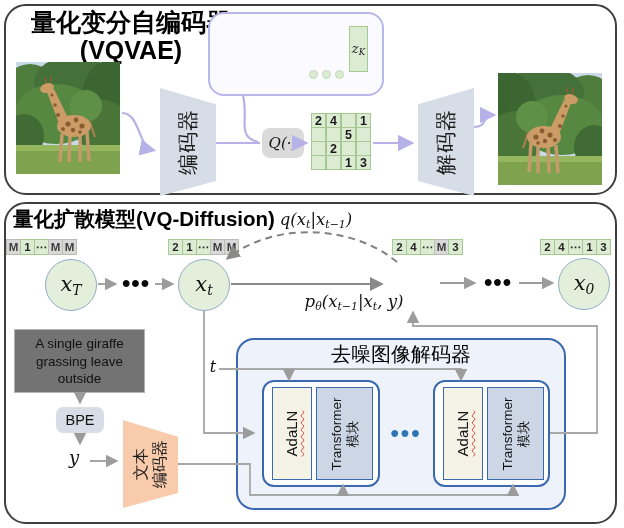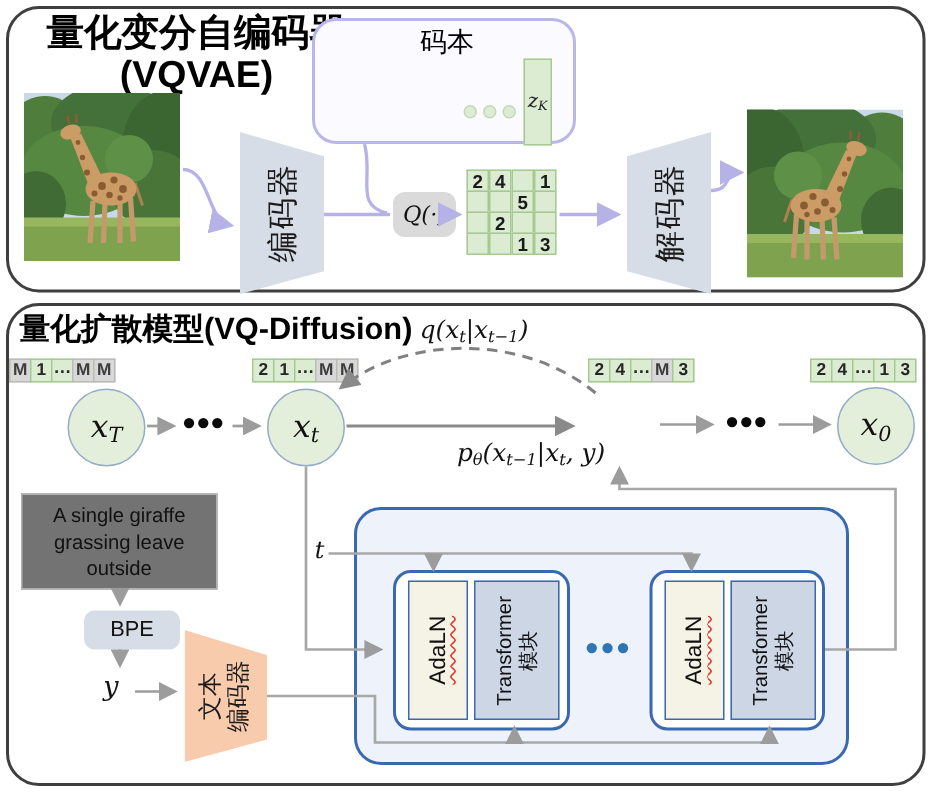--- a/index.html
+++ b/index.html
@@ -33,21 +33,21 @@
   .textenc-label { transform: rotate(-90deg); width: 84px; text-align: center; font-size: 16px; line-height: 1.2; color: #1a1a1a; }
 
   
   #codebook { left: 208px; top: 12px; width: 176px; height: 84px; border: 2px solid var(--codebook-border,#b9b7ea);
     border-radius: 16px; background: var(--codebook-fill,#fafaff); }
   #codebook-title { left: 0; top: 2px; width: 176px; text-align: center; font-size: 18px; color: #000; }
   #cb-cells { left: 20px; top: 25px; display: flex; }
   .cb-cell { width: 17px; height: 51px; margin-left: -1px; border: 1px solid var(--green-cell-border,#a6c993);
     background: var(--green-cell-fill,#e2f0da); display: flex; align-items: center; justify-content: center; }
   .cb-cell:first-child { margin-left: 0; }
-  #cb-last { left: 139px; top: 25px; width: 19px; height: 58px; border: 1px solid var(--green-cell-border,#a6c993);
+  #cb-last { left: 139px; top: 12px; width: 19px; height: 46px; border: 1px solid var(--green-cell-border,#a6c993);
     background: var(--green-cell-fill,#e2f0da); display: flex; align-items: center; justify-content: center; }
   .cb-dot { position: absolute; width: 9px; height: 9px; border-radius: 50%;
     background: var(--green-cell-fill,#e2f0da); border: 1px solid #c2d8b6; }
   .mathit { font-family: "DejaVu Serif", "Liberation Serif", serif; font-style: italic; }
   .cb-label { font-size: 13px; color: #222; }
   .cb-label .sub, .node-label .sub, .mlabel .sub { font-size: 0.66em; vertical-align: -0.28em; }
 
   
   #q-box { left: 262px; top: 128px; width: 42px; height: 30px; border-radius: 8px; background: var(--qbox-fill,#dadada);
     display: flex; align-items: center; justify-content: center; font-size: 15px; color: #111; }
@@ -74,21 +74,21 @@
 
   .dots-black { position: absolute; font-weight: bold; font-size: 24px; color: #0a0a0a; letter-spacing: 1px; text-align: center; }
   .dots-blue { position: absolute; font-weight: bold; font-size: 24px; color: var(--blue-dots,#2e75b6); letter-spacing: 2px; text-align: center; }
 
   .mlabel { position: absolute; font-size: 16.5px; color: #111; text-align: center; }
 
   
   #caption-box { left: 14px; top: 329px; width: 131px; height: 64px; background: #737373;
     border: 1.5px solid var(--caption-border,#b3b3b3); text-align: center; font-size: 13.5px;
     line-height: 1.3; color: #111; padding-top: 5px; }
-  #bpe-box { left: 56px; top: 407px; width: 64px; height: 26px; border-radius: 7px; background: var(--steel-fill,#d7dde7);
+  #bpe-box { left: 56px; top: 407px; width: 48px; height: 26px; border-radius: 7px; background: var(--steel-fill,#d7dde7);
     display: flex; align-items: center; justify-content: center; font-size: 14.5px; color: #111; }
   #y-label { left: 64px; top: 447px; width: 20px; text-align: center; font-size: 18px; color: #111; }
   #t-label { left: 205px; top: 357px; width: 16px; text-align: center; font-size: 16px; color: #111; }
 
   
   #denoiser-box { left: 236px; top: 338px; width: 330px; height: 172px; border-radius: 18px;
     background: var(--denoiser-fill,#eef3fb); border: 2px solid var(--blue-border,#3a69b0); }
   #denoiser-title { left: 236px; top: 341px; width: 330px; text-align: center; font-size: 20px; font-weight: 500; color: #000; }
   .block-group { position: absolute; top: 380px; height: 107px; border-radius: 12px; background: #fff;
     border: 2px solid var(--blue-border,#3a69b0); }
@@ -150,21 +150,20 @@
           <circle cx="64" cy="70" r="1.8"></circle>
       </g>
     </g>
   </svg>
 
   <div class="trap" id="encoder-trap">
     <span class="rot trap-label">编码器</span>
   </div>
 
   <div class="abs" id="codebook">
-    <div class="abs" id="codebook-title">码本</div>
     <span class="cb-dot" style="left:99px; top:56px;"></span>
     <span class="cb-dot" style="left:112px; top:56px;"></span>
     <span class="cb-dot" style="left:125px; top:56px;"></span>
     <div class="abs" id="cb-last">
       <span class="cb-label mathit"><span>z</span><span class="sub">K</span></span>
     </div>
   </div>
 
   <div class="abs mathit" id="q-box">
     <span>Q(·)</span>
@@ -253,20 +252,21 @@
   <div class="abs mathit" id="t-label">t</div>
 
   <div class="trap" id="textenc-trap">
     <div class="textenc-label">
       <div>文本</div>
       <div>编码器</div>
     </div>
   </div>
 
   <div class="abs" id="denoiser-box"></div>
+  <div class="abs" id="denoiser-title">去噪图像解码器</div>
 
   <div class="block-group" id="block-group-1"></div>
   <div class="block-group" id="block-group-2"></div>
 
   <div class="adaln-box" id="adaln-1">
     <span class="rot adaln-label">AdaLN</span>
   </div>
   <div class="transf-box" id="transf-1">
     <div class="transf-label">
       <div>Transformer</div>

